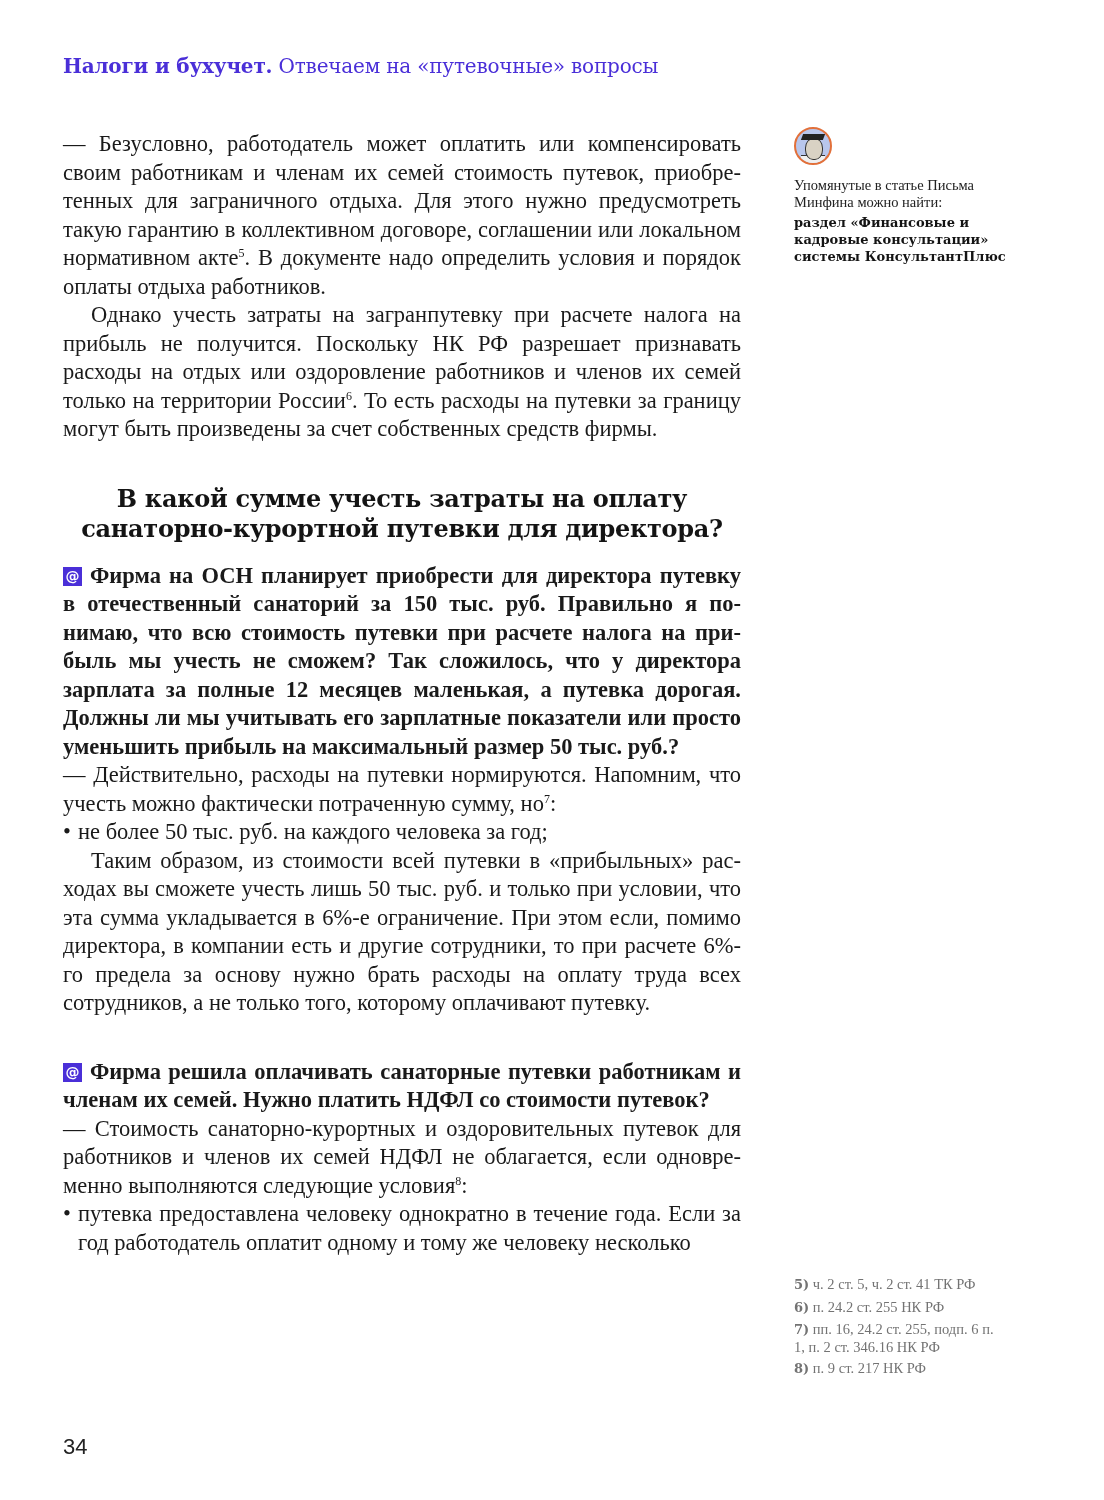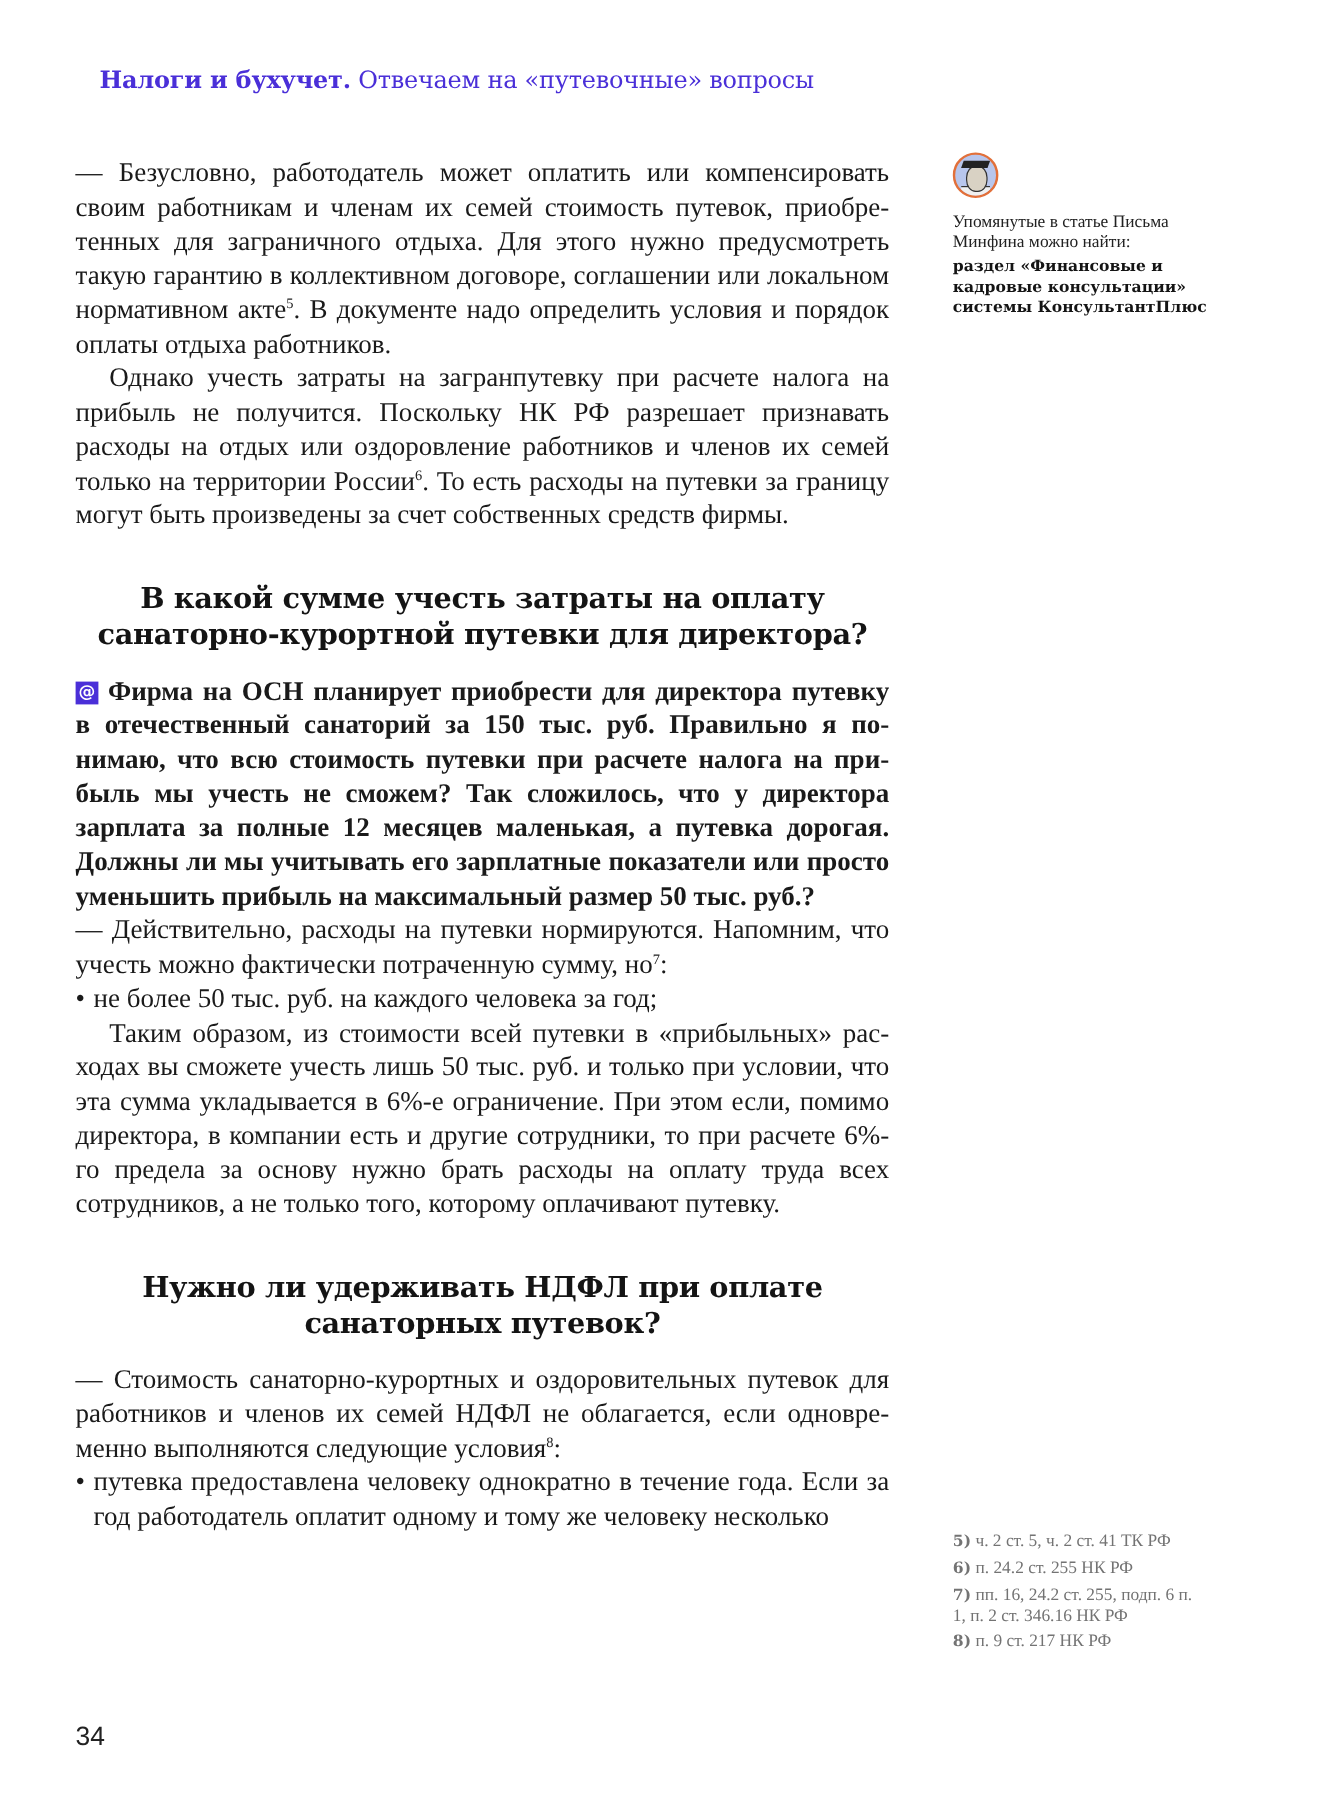--- a/index.html
+++ b/index.html
@@ -1,20 +1,20 @@
 <!DOCTYPE html>
 <html><head>
 <meta charset="utf-8">
 <style>
   html, body { margin: 0; padding: 0; background: #ffffff; }
   body { width: 1104px; height: 1500px; position: relative; overflow: hidden;
          font-family: "DejaVu Serif", "Liberation Serif", serif; color: #1a1a1a; }
   .running-head { position: absolute; left: 63px; top: 54px; font-size: 20px; color: #4a2fd8;
                   font-family: "DejaVu Serif", serif; letter-spacing: -0.2px; }
-  .running-head .rh-bold { font-weight: bold; margin-left: 20px; }
+  .running-head .rh-bold { font-weight: bold; }
   .main { position: absolute; left: 63px; top: 130px; width: 678px;
           font-family: "Liberation Serif", serif; font-size: 22.5px; line-height: 28.5px;
           text-align: justify; }
   .main p { margin: 0; }
   .main .indent { text-indent: 28px; }
   .main .gap-after { margin-bottom: 40px; }
   .main h2 { font-family: "DejaVu Serif", serif; font-weight: bold; font-size: 24px; line-height: 30px;
              margin: 0 0 18px 0; color: #141414; letter-spacing: -0.3px; text-align: center; }
   .question { font-weight: bold; }
   .q-icon { display: inline-block; width: 19px; height: 19px; background: #4a2fd8; color: #fff;
@@ -55,21 +55,21 @@
   <p class="indent gap-after"><span>Однако учесть затраты на загранпутевку при расчете налога на при­быль не получится. Поскольку НК РФ разрешает признавать расхо­ды на отдых или оздоровление работников и членов их семей толь­ко на территории России</span><sup>6</sup><span>. То есть расходы на путевки за границу могут быть произведены за счет собственных средств фирмы.</span></p>
 
   <h2>В какой сумме учесть затраты на оплату санаторно-курортной путевки для директора?</h2>
   <p class="question"><span class="q-icon">@</span><span>Фирма на ОСН планирует приобрести для директора путев­ку в отечественный санаторий за 150 тыс. руб. Правильно я по­нимаю, что всю стоимость путевки при расчете налога на при­быль мы учесть не сможем? Так сложилось, что у директора зарплата за полные 12 месяцев маленькая, а путевка дорогая. Должны ли мы учитывать его зарплатные показатели или про­сто уменьшить прибыль на максимальный размер 50 тыс. руб.?</span></p>
   <p><span>— Действительно, расходы на путевки нормируются. Напомним, что учесть можно фактически потраченную сумму, но</span><sup>7</sup><span>:</span></p>
   <ul class="bullets">
     <li>не более 50 тыс. руб. на каждого человека за год;</li>
   </ul>
   <p class="indent gap-after">Таким образом, из стоимости всей путевки в «прибыльных» рас­ходах вы сможете учесть лишь 50 тыс. руб. и только при условии, что эта сумма укладывается в 6%-е ограничение. При этом если, поми­мо директора, в компании есть и другие сотрудники, то при расчете 6%-го предела за основу нужно брать расходы на оплату труда всех сотрудников, а не только того, которому оплачивают путевку.</p>
 
-  <h2>Нужно ли удерживать НДФЛ при оплате санаторных путевок?</h2>
+  <p class="question"><span class="q-icon">@</span><span>Фирма решила оплачивать санаторные путевки работникам и членам их семей. Нужно платить НДФЛ со стоимости путевок?</span></p>
   <p><span>— Стоимость санаторно-курортных и оздоровительных путевок для работников и членов их семей НДФЛ не облагается, если одновре­менно выполняются следующие условия</span><sup>8</sup><span>:</span></p>
   <ul class="bullets">
     <li>путевка предоставлена человеку однократно в течение года. Если за год работодатель оплатит одному и тому же человеку несколько</li>
   </ul>
 </div>
 
 <div class="sidebar">
   <div class="avatar">
     <div class="body"></div>
     <div class="face"></div>

